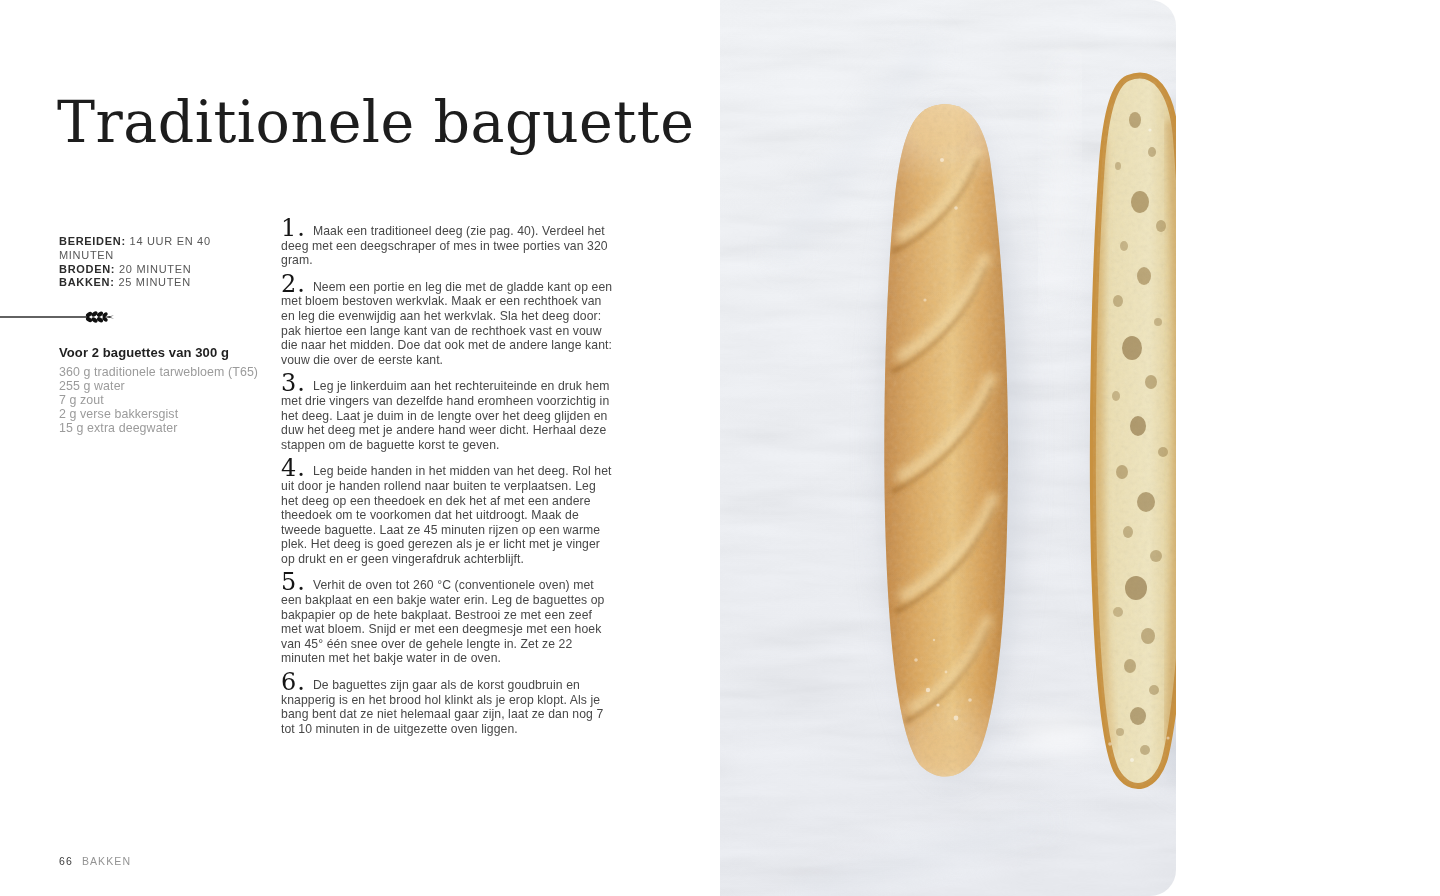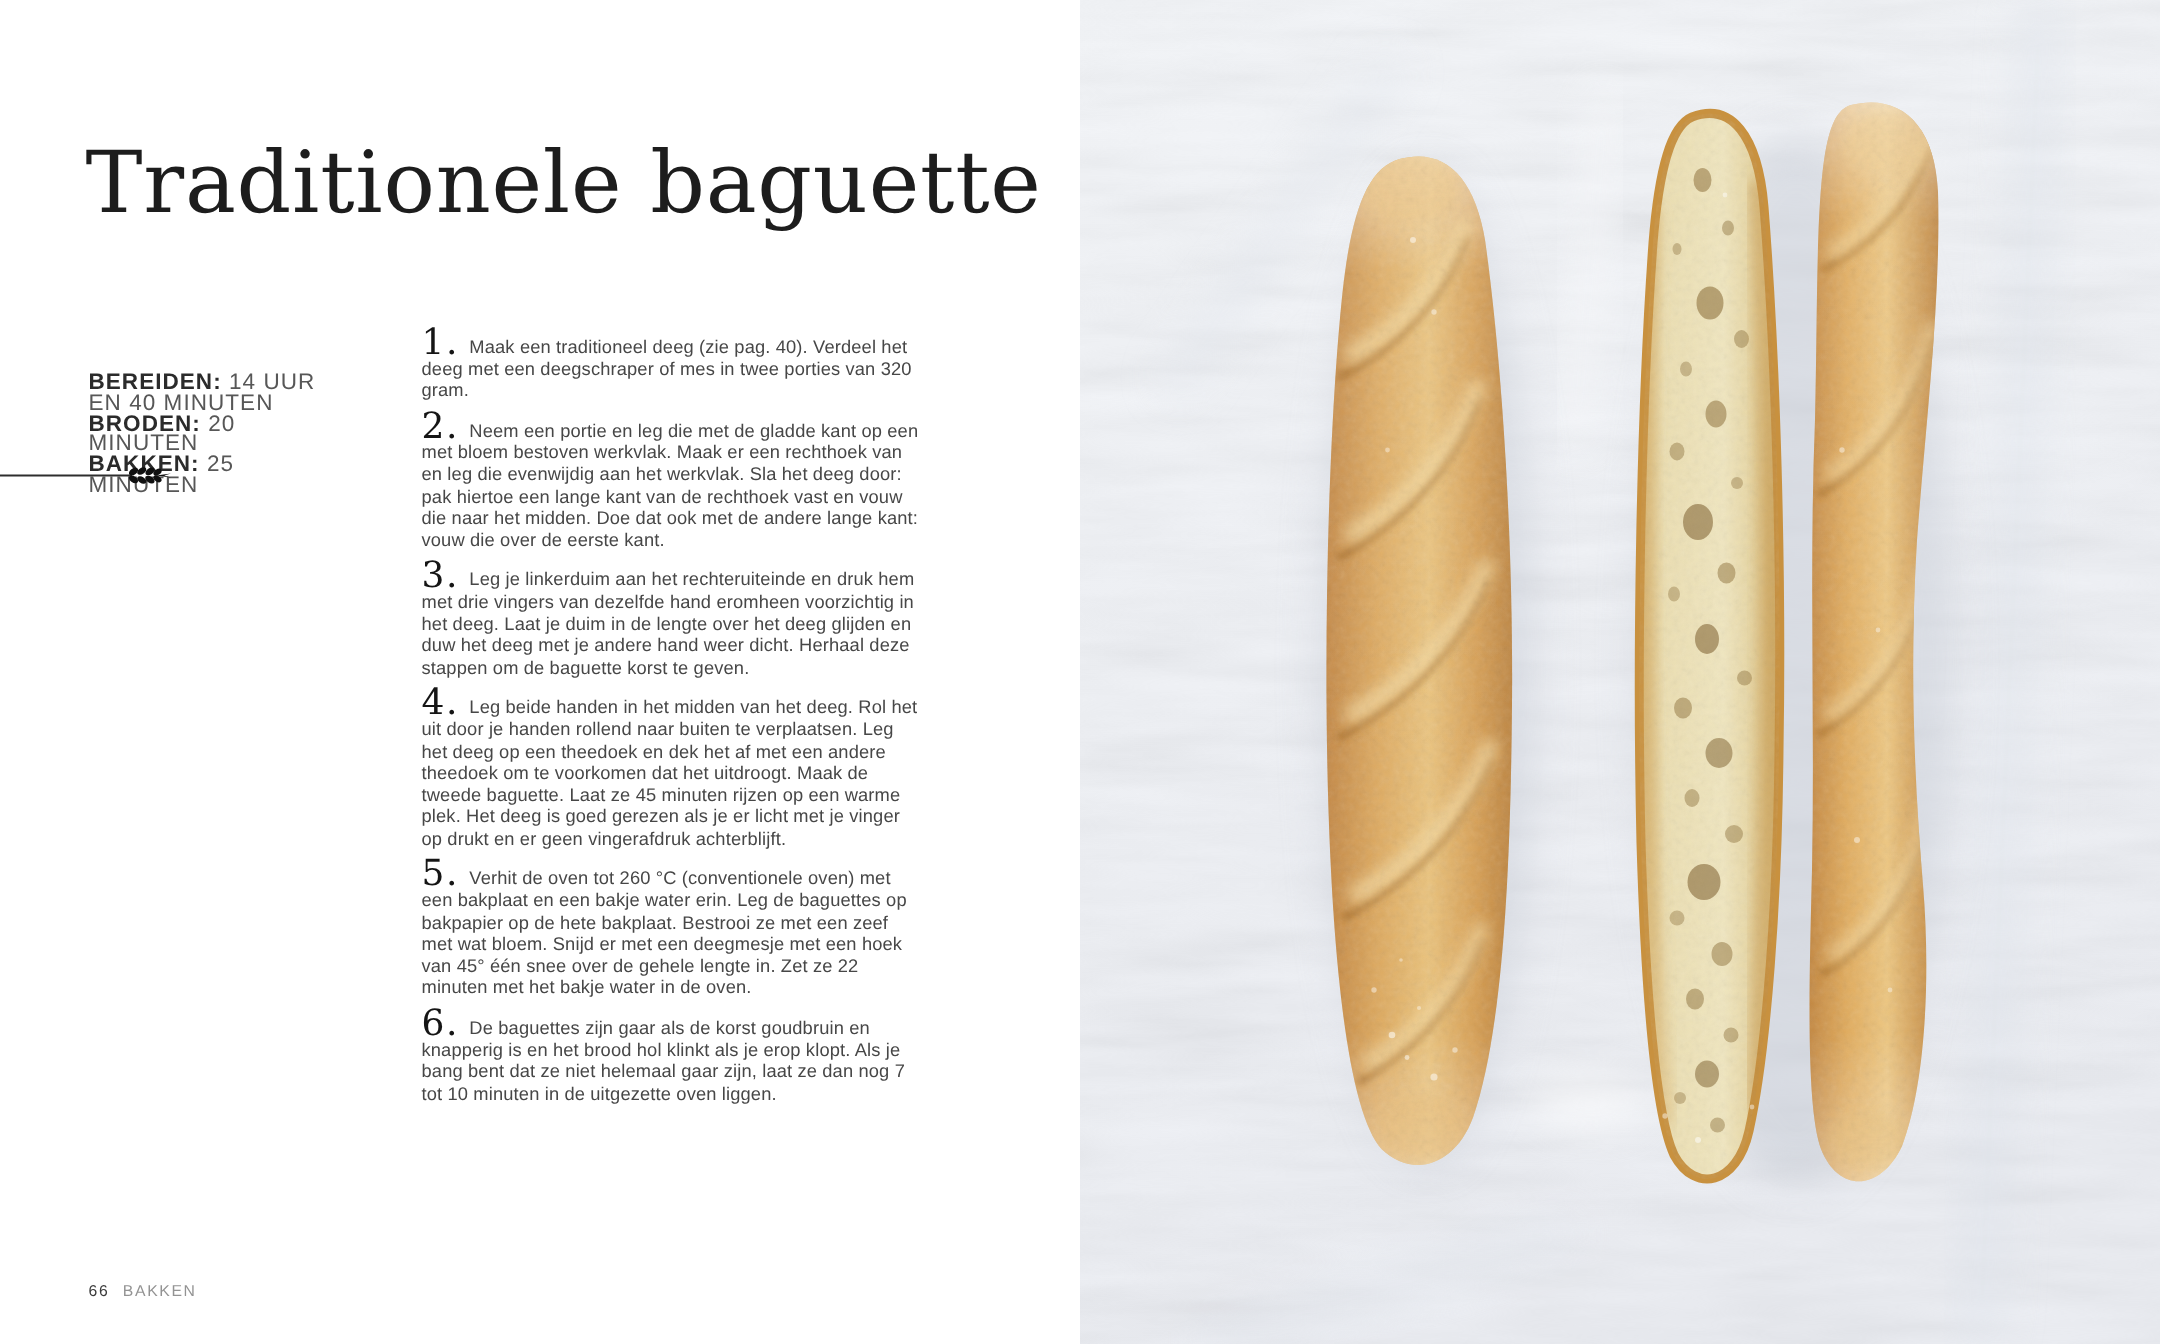--- a/index.html
+++ b/index.html
@@ -1,28 +1,28 @@
 <!DOCTYPE html>
 <html><head>
 <meta charset="utf-8">
 <style>
   html,body{margin:0;padding:0;background:#ffffff;}
   .spread{
-    position:relative;width:1440px;height:896px;overflow:hidden;
-    font-family:"Liberation Sans", sans-serif;background:#ffffff;
+    position:relative;width:1176px;height:896px;overflow:hidden;
+    font-family:"Liberation Sans", sans-serif;background:#ffffff;border-radius:26px;
   }
   .page-left{position:absolute;left:0;top:0;width:720px;height:896px;background:#ffffff;}
   .page-title{
     position:absolute;left:57px;top:92px;margin:0;
     font-family:"DejaVu Serif","Liberation Serif",serif;font-weight:400;
     font-size:57px;line-height:60px;letter-spacing:0.5px;color:#1d1d1d;white-space:nowrap;
   }
   .timing{
     position:absolute;left:59px;top:235px;width:152px;
-    font-size:15px;line-height:13.8px;letter-spacing:0.7px;color:#575757;margin-top:13px;
+    font-size:11px;line-height:13.8px;letter-spacing:0.7px;color:#575757;
   }
   .timing b{color:#2b2b2b;font-weight:bold;}
   .divider{position:absolute;left:0;top:309px;width:116px;height:16px;}
   .ingredients{position:absolute;left:59px;top:345px;width:235px;}
   .ing-title{font-size:13px;font-weight:bold;color:#1f1f1f;margin:0 0 6px 0;letter-spacing:0.1px;}
   .ing-list{list-style:none;margin:0;padding:0;font-size:12.4px;line-height:13.9px;color:#9b9b9b;letter-spacing:0.1px;}
   .steps{position:absolute;left:281px;top:224px;width:332px;}
   .step{margin:0 0 12px 0;font-size:12.2px;line-height:14.6px;color:#474747;letter-spacing:0.1px;}
   .step-num{
     font-family:"DejaVu Serif","Liberation Serif",serif;font-size:24px;font-weight:500;
@@ -59,20 +59,30 @@
           <ellipse cx="94.5" cy="11" rx="3.4" ry="2.1" transform="rotate(34 94.5 11)"></ellipse>
           <ellipse cx="100" cy="5.2" rx="3.4" ry="2.1" transform="rotate(-34 100 5.2)"></ellipse>
           <ellipse cx="100" cy="10.8" rx="3.4" ry="2.1" transform="rotate(34 100 10.8)"></ellipse>
           <ellipse cx="105" cy="5.8" rx="3" ry="1.9" transform="rotate(-34 105 5.8)"></ellipse>
           <ellipse cx="105" cy="10.2" rx="3" ry="1.9" transform="rotate(34 105 10.2)"></ellipse>
           <path d="M 104,8 L 114,6.6 L 109.5,8 L 114,9.4 Z"></path>
         </g>
       </svg>
     </div>
 
+    <div class="ingredients">
+      <p class="ing-title">Voor 2 baguettes van 300 g</p>
+      <ul class="ing-list">
+        <li>360 g traditionele tarwebloem (T65)</li>
+        <li>255 g water</li>
+        <li>7 g zout</li>
+        <li>2 g verse bakkersgist</li>
+        <li>15 g extra deegwater</li>
+      </ul>
+    </div>
 
     <div class="steps">
       <p class="step"><span class="step-num">1.</span><span>Maak een traditioneel deeg (zie pag. 40). Verdeel het deeg met een deegschraper of mes in twee porties van 320 gram.</span></p>
       <p class="step"><span class="step-num">2.</span><span>Neem een portie en leg die met de gladde kant op een met bloem bestoven werkvlak. Maak er een rechthoek van en leg die evenwijdig aan het werkvlak. Sla het deeg door: pak hiertoe een lange kant van de rechthoek vast en vouw die naar het midden. Doe dat ook met de andere lange kant: vouw die over de eerste kant.</span></p>
       <p class="step"><span class="step-num">3.</span><span>Leg je linkerduim aan het rechteruiteinde en druk hem met drie vingers van dezelfde hand eromheen voorzichtig in het deeg. Laat je duim in de lengte over het deeg glijden en duw het deeg met je andere hand weer dicht. Herhaal deze stappen om de baguette korst te geven.</span></p>
       <p class="step"><span class="step-num">4.</span><span>Leg beide handen in het midden van het deeg. Rol het uit door je handen rollend naar buiten te verplaatsen. Leg het deeg op een theedoek en dek het af met een andere theedoek om te voorkomen dat het uitdroogt. Maak de tweede baguette. Laat ze 45 minuten rijzen op een warme plek. Het deeg is goed gerezen als je er licht met je vinger op drukt en er geen vingerafdruk achterblijft.</span></p>
       <p class="step"><span class="step-num">5.</span><span>Verhit de oven tot 260 °C (conventionele oven) met een bakplaat en een bakje water erin. Leg de baguettes op bakpapier op de hete bakplaat. Bestrooi ze met een zeef met wat bloem. Snijd er met een deegmesje met een hoek van 45° één snee over de gehele lengte in. Zet ze 22 minuten met het bakje water in de oven.</span></p>
       <p class="step"><span class="step-num">6.</span><span>De baguettes zijn gaar als de korst goudbruin en knapperig is en het brood hol klinkt als je erop klopt. Als je bang bent dat ze niet helemaal gaar zijn, laat ze dan nog 7 tot 10 minuten in de uitgezette oven liggen.</span></p>
     </div>
 

